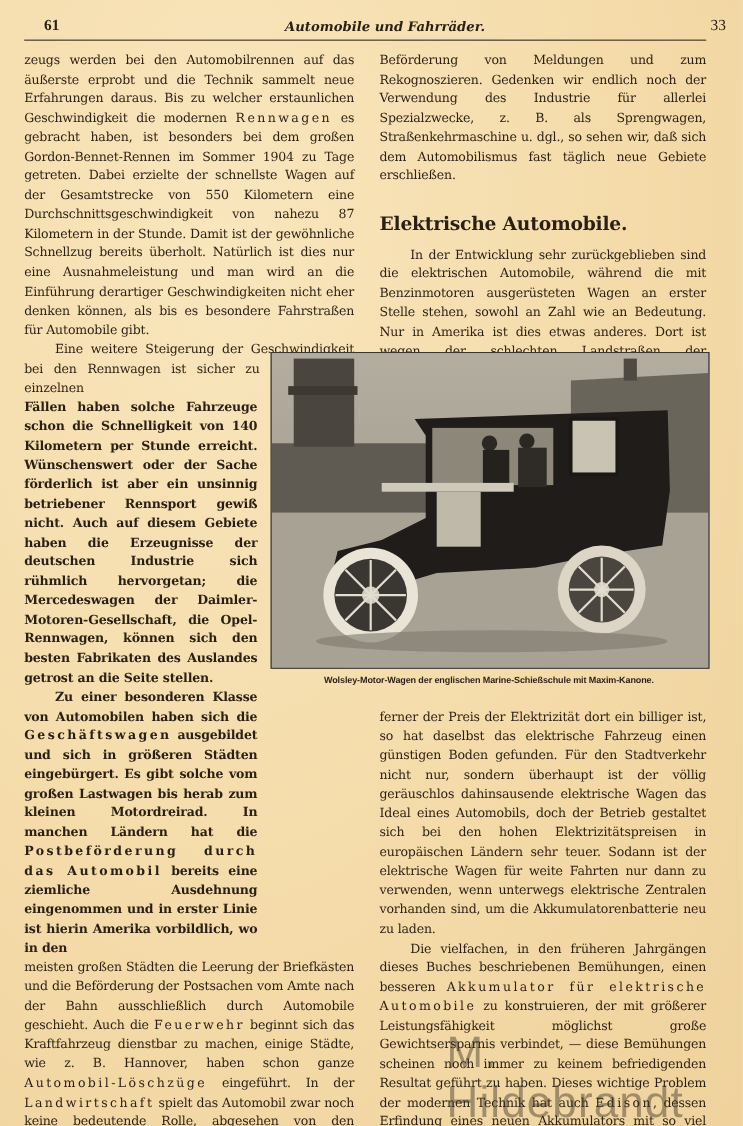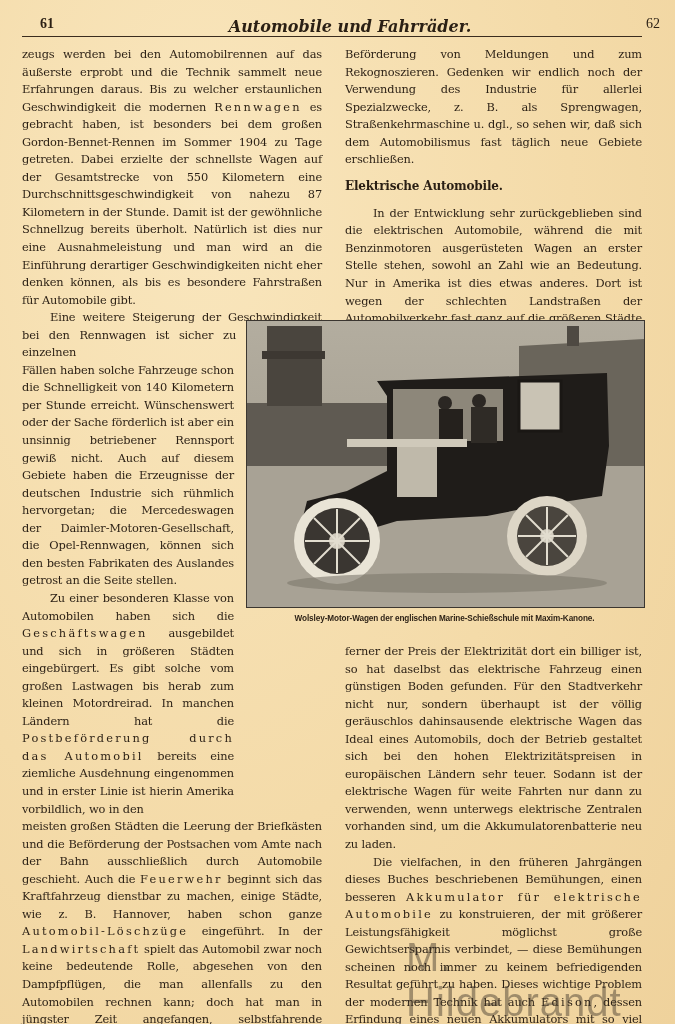--- a/index.html
+++ b/index.html
@@ -9,39 +9,39 @@
     background-image: radial-gradient(ellipse at 30% 20%, #f9e6bd 0%, #f4dba9 55%, #efd29c 100%);
     font-family: "DejaVu Serif", serif;
     color: #2a1f14;
     position: relative;
   }
   .header {
     position: absolute; left: 40px; top: 12px; width: 620px; height: 24px;
   }
   .header .pnum-left { position: absolute; left: 0; top: 4px; font-size: 14px; font-weight: bold; font-family: "Liberation Serif", serif; }
   .header .pnum-right { position: absolute; right: 0; top: 4px; font-size: 14px; font-family: "Liberation Serif", serif; }
-  .header .running-title { position: absolute; left: 0; right: 0; top: 5px; text-align: center; font-size: 16px; font-weight: bold; font-style: italic; font-family: "DejaVu Serif", serif; }
+  .header .running-title { position: absolute; left: 0; right: 0; top: 5px; text-align: center; font-size: 12px; font-weight: bold; font-style: italic; font-family: "DejaVu Serif", serif; }
   .header-rule { position: absolute; left: 22px; top: 36px; width: 620px; height: 0; border-top: 1.4px solid #3a2c1e; }
 
   .col {
     position: absolute; top: 46px;
     font-size: 11.4px; line-height: 17.55px;
     text-align: justify; letter-spacing: -0.15px;
     font-family: "DejaVu Serif", serif;
   }
   .col p { margin: 0; text-indent: 0; }
   .col p.indent { text-indent: 28px; }
   .col .spaced { letter-spacing: 2.2px; }
   .col-left { left: 22px; width: 300px; }
   .col-right { left: 345px; width: 297px; }
 
   .narrow { width: 212px; }
 
   h2.section {
-    margin: 6px 0 8px 0; font-size: 12px; font-weight: bold; font-family: "DejaVu Serif", serif; letter-spacing: -0.2px; line-height: 22px;
+    margin: 24px 0 8px 0; font-size: 17px; font-weight: bold; font-family: "DejaVu Serif", serif; letter-spacing: -0.2px; line-height: 22px;
   }
 
   .figure {
     position: absolute; left: 246px; top: 320px; width: 397px; height: 286px;
     background: #8c8a80;
     border: 1px solid #3b3630;
     overflow: hidden;
   }
   .figure svg { display: block; }
   .caption {
@@ -52,28 +52,28 @@
     position: absolute; left: 406px; top: 935px; font-size: 40px; color: rgba(60,50,40,0.45);
     font-family: "Liberation Sans", sans-serif; letter-spacing: 1px; pointer-events: none;
   }
 </style>
 </head>
 <body>
 
 <div class="header">
   <span class="pnum-left">61</span>
   <span class="running-title">Automobile und Fahrräder.</span>
-  <span class="pnum-right">62</span>
+  <span class="pnum-right">33</span>
 </div>
 <div class="header-rule"></div>
 
 <div class="col col-left">
   <p><span>zeugs werden bei den Automobilrennen auf das äußerste erprobt und die Technik sammelt neue Erfahrungen daraus. Bis zu welcher erstaunlichen Geschwindigkeit die modernen </span><span class="spaced">Rennwagen</span><span> es gebracht haben, ist besonders bei dem großen Gordon-Bennet-Rennen im Sommer 1904 zu Tage getreten. Dabei erzielte der schnellste Wagen auf der Gesamtstrecke von 550 Kilometern eine Durchschnittsgeschwindigkeit von nahezu 87 Kilometern in der Stunde. Damit ist der gewöhnliche Schnellzug bereits überholt. Natürlich ist dies nur eine Ausnahmeleistung und man wird an die Einführung derartiger Geschwindigkeiten nicht eher denken können, als bis es besondere Fahrstraßen für Automobile gibt.</span></p>
   <p class="indent">Eine weitere Steigerung der Geschwindigkeit bei den Rennwagen ist sicher zu erwarten. In einzelnen</p>
-  <div class="narrow" style="width:212px;">
+  <div class="narrow" style="width:212px;font-weight:bold;">
     <p>Fällen haben solche Fahrzeuge schon die Schnelligkeit von 140 Kilometern per Stunde erreicht. Wünschenswert oder der Sache förderlich ist aber ein unsinnig betriebener Rennsport gewiß nicht. Auch auf diesem Gebiete haben die Erzeugnisse der deutschen Industrie sich rühmlich hervorgetan; die Mercedeswagen der Daimler-Motoren-Gesellschaft, die Opel-Rennwagen, können sich den besten Fabrikaten des Auslandes getrost an die Seite stellen.</p>
     <p class="indent"><span>Zu einer besonderen Klasse von Automobilen haben sich die </span><span class="spaced">Geschäftswagen</span><span> ausgebildet und sich in größeren Städten eingebürgert. Es gibt solche vom großen Lastwagen bis herab zum kleinen Motordreirad. In manchen Ländern hat die </span><span class="spaced">Postbeförderung durch das Automobil</span><span> bereits eine ziemliche Ausdehnung eingenommen und in erster Linie ist hierin Amerika vorbildlich, wo in den</span></p>
   </div>
   <p><span>meisten großen Städten die Leerung der Briefkästen und die Beförderung der Postsachen vom Amte nach der Bahn ausschließlich durch Automobile geschieht. Auch die </span><span class="spaced">Feuerwehr</span><span> beginnt sich das Kraftfahrzeug dienstbar zu machen, einige Städte, wie z. B. Hannover, haben schon ganze </span><span class="spaced">Automobil-Löschzüge</span><span> eingeführt. In der </span><span class="spaced">Landwirtschaft</span><span> spielt das Automobil zwar noch keine bedeutende Rolle, abgesehen von den Dampfpflügen, die man allenfalls zu den Automobilen rechnen kann; doch hat man in jüngster Zeit angefangen, selbstfahrende Lokomobilen zum Betriebe von Dreschmaschinen, sowie auch Automobil-Mähmaschinen zu konstruieren. Diese Motorfahrzeuge haben den Vorteil, daß sie, nachdem ihre Arbeit auf dem Felde getan ist, vor die beladenen Erntewagen gespannt und zum Einbringen derselben benützt werden können.</span></p>
 
 </div>
 
 <div class="col col-right">
   <p>Beförderung von Meldungen und zum Rekognoszieren. Gedenken wir endlich noch der Verwendung des Industrie für allerlei Spezialzwecke, z. B. als Sprengwagen, Straßenkehrmaschine u. dgl., so sehen wir, daß sich dem Automobilismus fast täglich neue Gebiete erschließen.</p>
   <h2 class="section">Elektrische Automobile.</h2>

